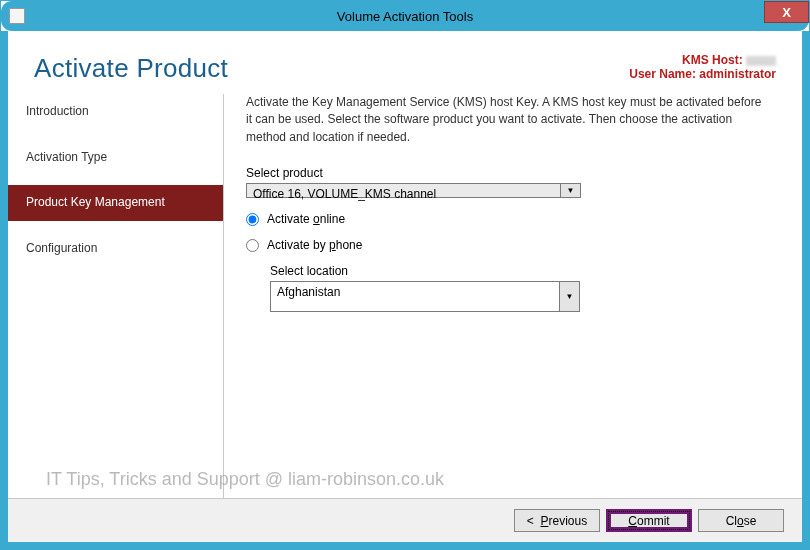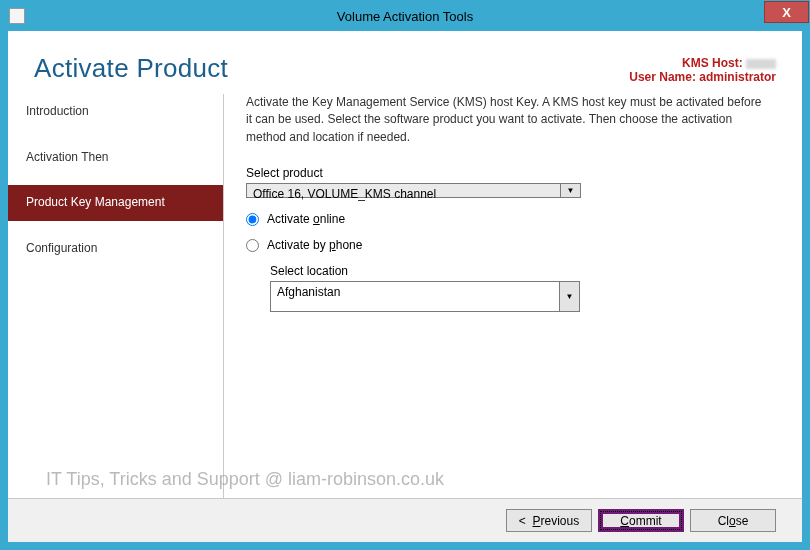--- a/index.html
+++ b/index.html
@@ -18,20 +18,21 @@
       display: flex;
       flex-direction: column;
     }
     .titlebar {
       height: 30px;
       background: #3aaad0;
       display: flex;
       align-items: center;
       position: relative;
       color: #000;
+      border-radius: 11px;
     }
     .title-icon {
       width: 16px;
       height: 16px;
       margin-left: 8px;
       background: #f5f5f5;
       border: 1px solid #999;
       display: inline-block;
     }
     .title-text {
@@ -60,21 +61,21 @@
       flex: 1;
       display: flex;
       flex-direction: column;
       border: 7px solid #3aaad0;
       border-top: none;
       background: #fff;
     }
     .header-row {
       display: flex;
       padding: 22px 26px 10px 26px;
-      align-items: flex-end;
+      align-items: flex-start;
       justify-content: space-between;
     }
     .heading {
       font-size: 26px;
       font-weight: 300;
       color: #1a5f8e;
       letter-spacing: 0.3px;
     }
     .host-info {
       text-align: right;
@@ -180,21 +181,21 @@
       color: rgba(100,100,100,0.45);
       font-style: normal;
     }
     .button-row {
       height: 44px;
       border-top: 1px solid #c9c9c9;
       background: #f0f0f0;
       display: flex;
       justify-content: flex-end;
       align-items: center;
-      padding-right: 26px;
+      padding-right: 18px;
       gap: 6px;
     }
     .btn {
       min-width: 86px;
       height: 23px;
       border: 1px solid #888;
       background: #e6e6e6;
       font-size: 12px;
       padding: 0 10px;
       cursor: pointer;
@@ -232,21 +233,21 @@
           <b>User Name:</b>
           <b>administrator</b>
         </div>
       </div>
     </div>
 
     <div class="content-area">
 
       <div class="sidebar">
         <div class="nav-item">Introduction</div>
-        <div class="nav-item">Activation Then</div>
+        <div class="nav-item">Activation Type</div>
         <div class="nav-item active">Product Key Management</div>
         <div class="nav-item">Configuration</div>
       </div>
 
       <div class="main">
         <p class="instruct">Activate the Key Management Service (KMS) host Key. A KMS host key must be activated before it can be used. Select the software product you want to activate. Then choose the activation method and location if needed.</p>
 
         <div class="field-label">Select product</div>
         <div class="dropdown">
           <div class="dropdown-text">Office 16, VOLUME_KMS channel</div>

